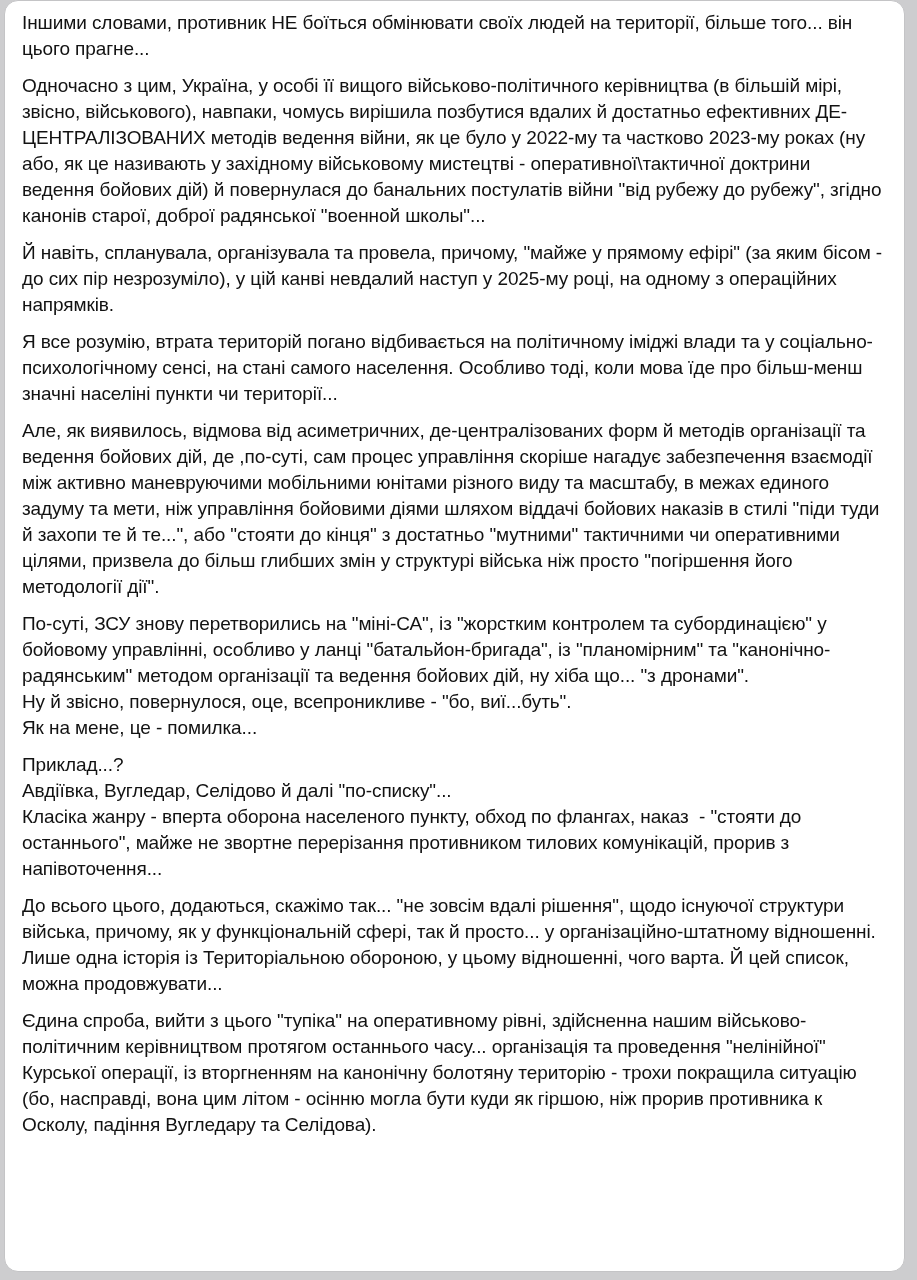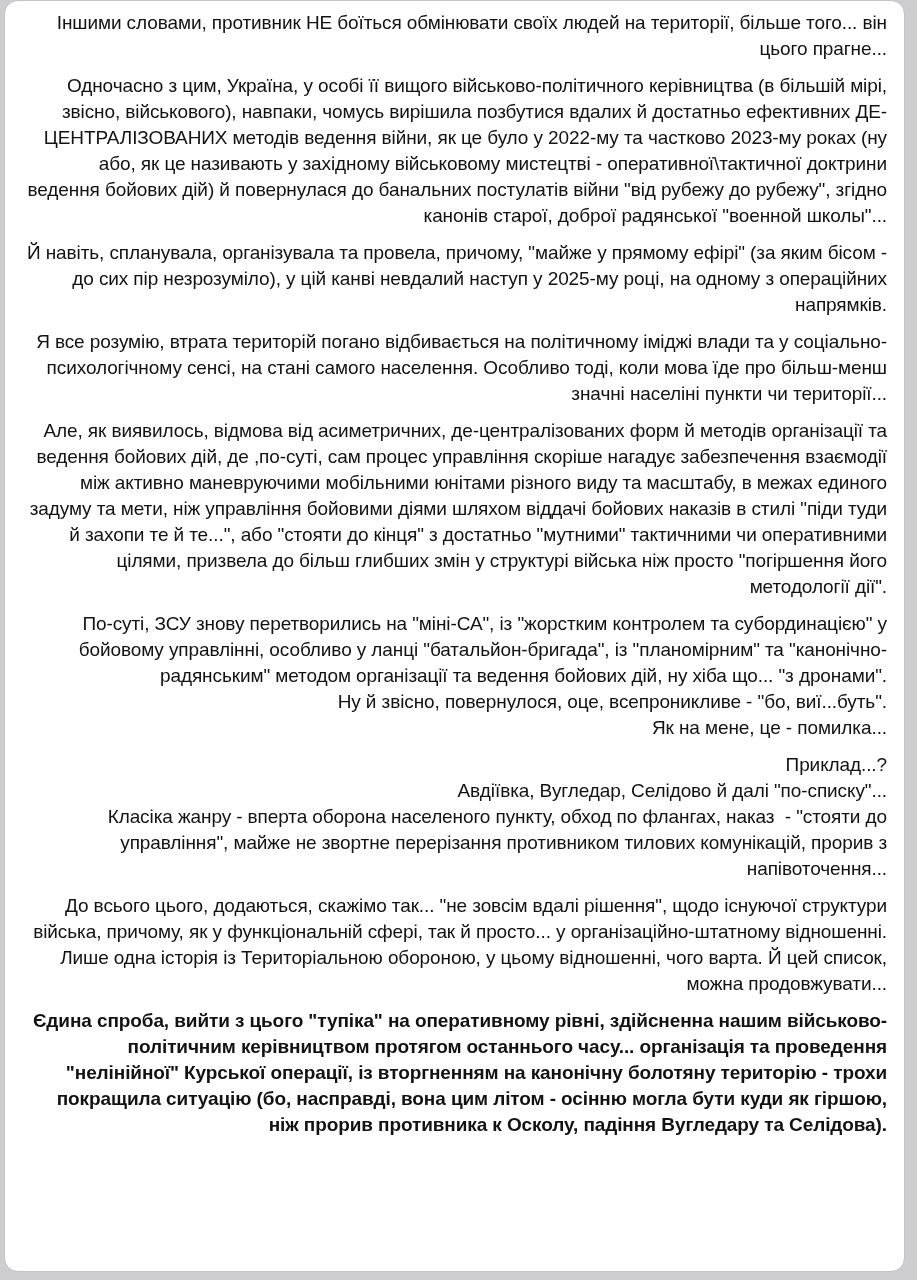--- a/index.html
+++ b/index.html
@@ -10,21 +10,20 @@
     overflow: hidden;
   }
   body {
     background: var(--bg, #cdcdcf);
     font-family: "Liberation Sans", "DejaVu Sans", sans-serif;
   }
   .page {
     position: relative;
     width: 835px;
     height: 1280px;
-    text-align: right;
   }
   .card {
     position: absolute;
     left: 4px;
     top: 0;
     width: 901px;
     height: 1272px;
     box-sizing: border-box;
     background: var(--card, #ffffff);
     border: 1px solid var(--border, #c4c4c6);
@@ -36,35 +35,34 @@
     margin: 0 0 11px 0;
     font-size: 19px;
     line-height: 26px;
     letter-spacing: -0.1px;
     color: var(--text, #121212);
     white-space: pre-wrap;
     word-wrap: break-word;
   }
   .para:last-child {
     margin-bottom: 8px;
-    font-weight: bold;
   }
 </style>
 </head>
 <body>
 
 <div class="page">
   <div class="card">
     <p class="para">Іншими словами, противник НЕ боїться обмінювати своїх людей на території, більше того... він цього прагне...</p>
     <p class="para">Одночасно з цим, Україна, у особі її вищого військово-політичного керівництва (в більшій мірі, звісно, військового), навпаки, чомусь вирішила позбутися вдалих й достатньо ефективних ДЕ-ЦЕНТРАЛІЗОВАНИХ методів ведення війни, як це було у 2022-му та частково 2023-му роках (ну або, як це називають у західному військовому мистецтві - оперативної\тактичної доктрини ведення бойових дій) й повернулася до банальних постулатів війни "від рубежу до рубежу", згідно канонів старої, доброї радянської "военной школы"...</p>
     <p class="para">Й навіть, спланувала, організувала та провела, причому, "майже у прямому ефірі" (за яким бісом - до сих пір незрозуміло), у цій канві невдалий наступ у 2025-му році, на одному з операційних напрямків.</p>
     <p class="para">Я все розумію, втрата територій погано відбивається на політичному іміджі влади та у соціально-психологічному сенсі, на стані самого населення. Особливо тоді, коли мова їде про більш-менш значні населіні пункти чи території...</p>
     <p class="para">Але, як виявилось, відмова від асиметричних, де-централізованих форм й методів організації та ведення бойових дій, де ,по-суті, сам процес управління скоріше нагадує забезпечення взаємодії між активно маневруючими мобільними юнітами різного виду та масштабу, в межах единого задуму та мети, ніж управління бойовими діями шляхом віддачі бойових наказів в стилі "піди туди й захопи те й те...", або "стояти до кінця" з достатньо "мутними" тактичними чи оперативними цілями, призвела до більш глибших змін у структурі війська ніж просто "погіршення його методології дії".</p>
     <p class="para">По-суті, ЗСУ знову перетворились на "міні-СА", із "жорстким контролем та субординацією" у бойовому управлінні, особливо у ланці "батальйон-бригада", із "планомірним" та "канонічно-радянським" методом організації та ведення бойових дій, ну хіба що... "з дронами".
 Ну й звісно, повернулося, оце, всепроникливе - "бо, виї...буть".
 Як на мене, це - помилка...</p>
     <p class="para">Приклад...?
 Авдіївка, Вугледар, Селідово й далі "по-списку"...
-Класіка жанру - вперта оборона населеного пункту, обход по флангах, наказ  - "стояти до управління", майже не звортне перерізання противником тилових комунікацій, прорив з напівоточення...</p>
+Класіка жанру - вперта оборона населеного пункту, обход по флангах, наказ  - "стояти до останнього", майже не звортне перерізання противником тилових комунікацій, прорив з напівоточення...</p>
     <p class="para">До всього цього, додаються, скажімо так... "не зовсім вдалі рішення", щодо існуючої структури війська, причому, як у функціональній сфері, так й просто... у організаційно-штатному відношенні. Лише одна історія із Територіальною обороною, у цьому відношенні, чого варта. Й цей список, можна продовжувати...</p>
     <p class="para">Єдина спроба, вийти з цього "тупіка" на оперативному рівні, здійсненна нашим військово-політичним керівництвом протягом останнього часу... організація та проведення "нелінійної" Курської операції, із вторгненням на канонічну болотяну територію - трохи покращила ситуацію (бо, насправді, вона цим літом - осінню могла бути куди як гіршою, ніж прорив противника к Осколу, падіння Вугледару та Селідова).</p>
   </div>
 </div>
 
 </body></html>

